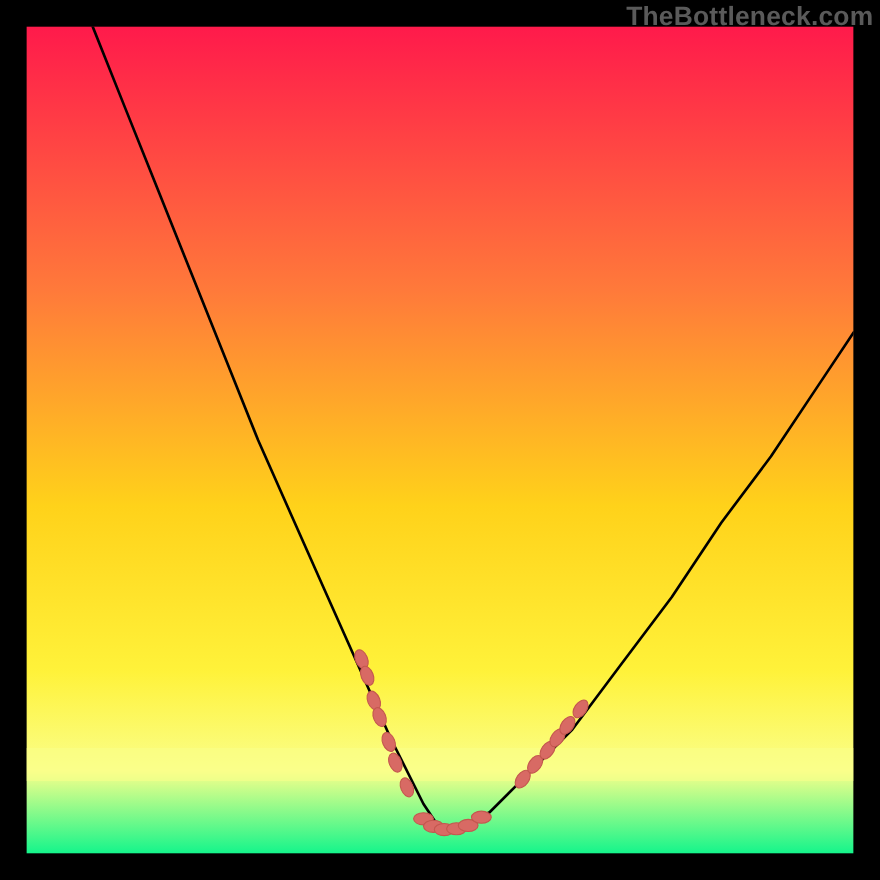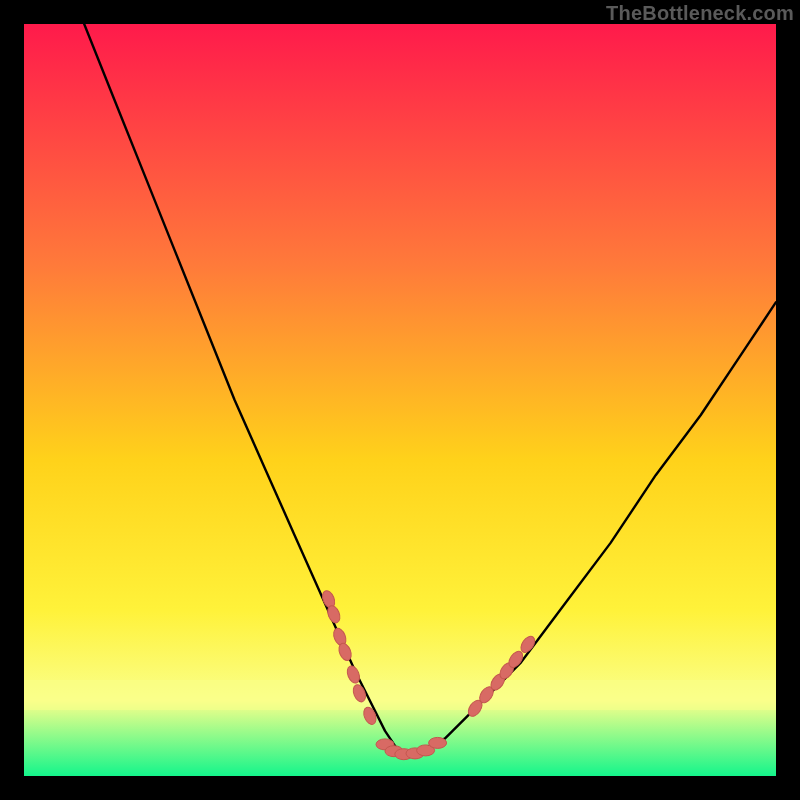--- a/index.html
+++ b/index.html
@@ -23,21 +23,21 @@
     left: 0;
     top: 0;
     width: 752px;
     height: 752px;
   }
   .watermark {
     position: absolute;
     top: 2px;
     right: 6px;
     font-family: Arial, Helvetica, sans-serif;
-    font-size: 20px;
+    font-size: 24px;
     font-weight: 600;
     color: #5a5a5a;
     letter-spacing: 0.2px;
     user-select: none;
   }
   svg {
     display: block;
   }
 </style>
 </head>

